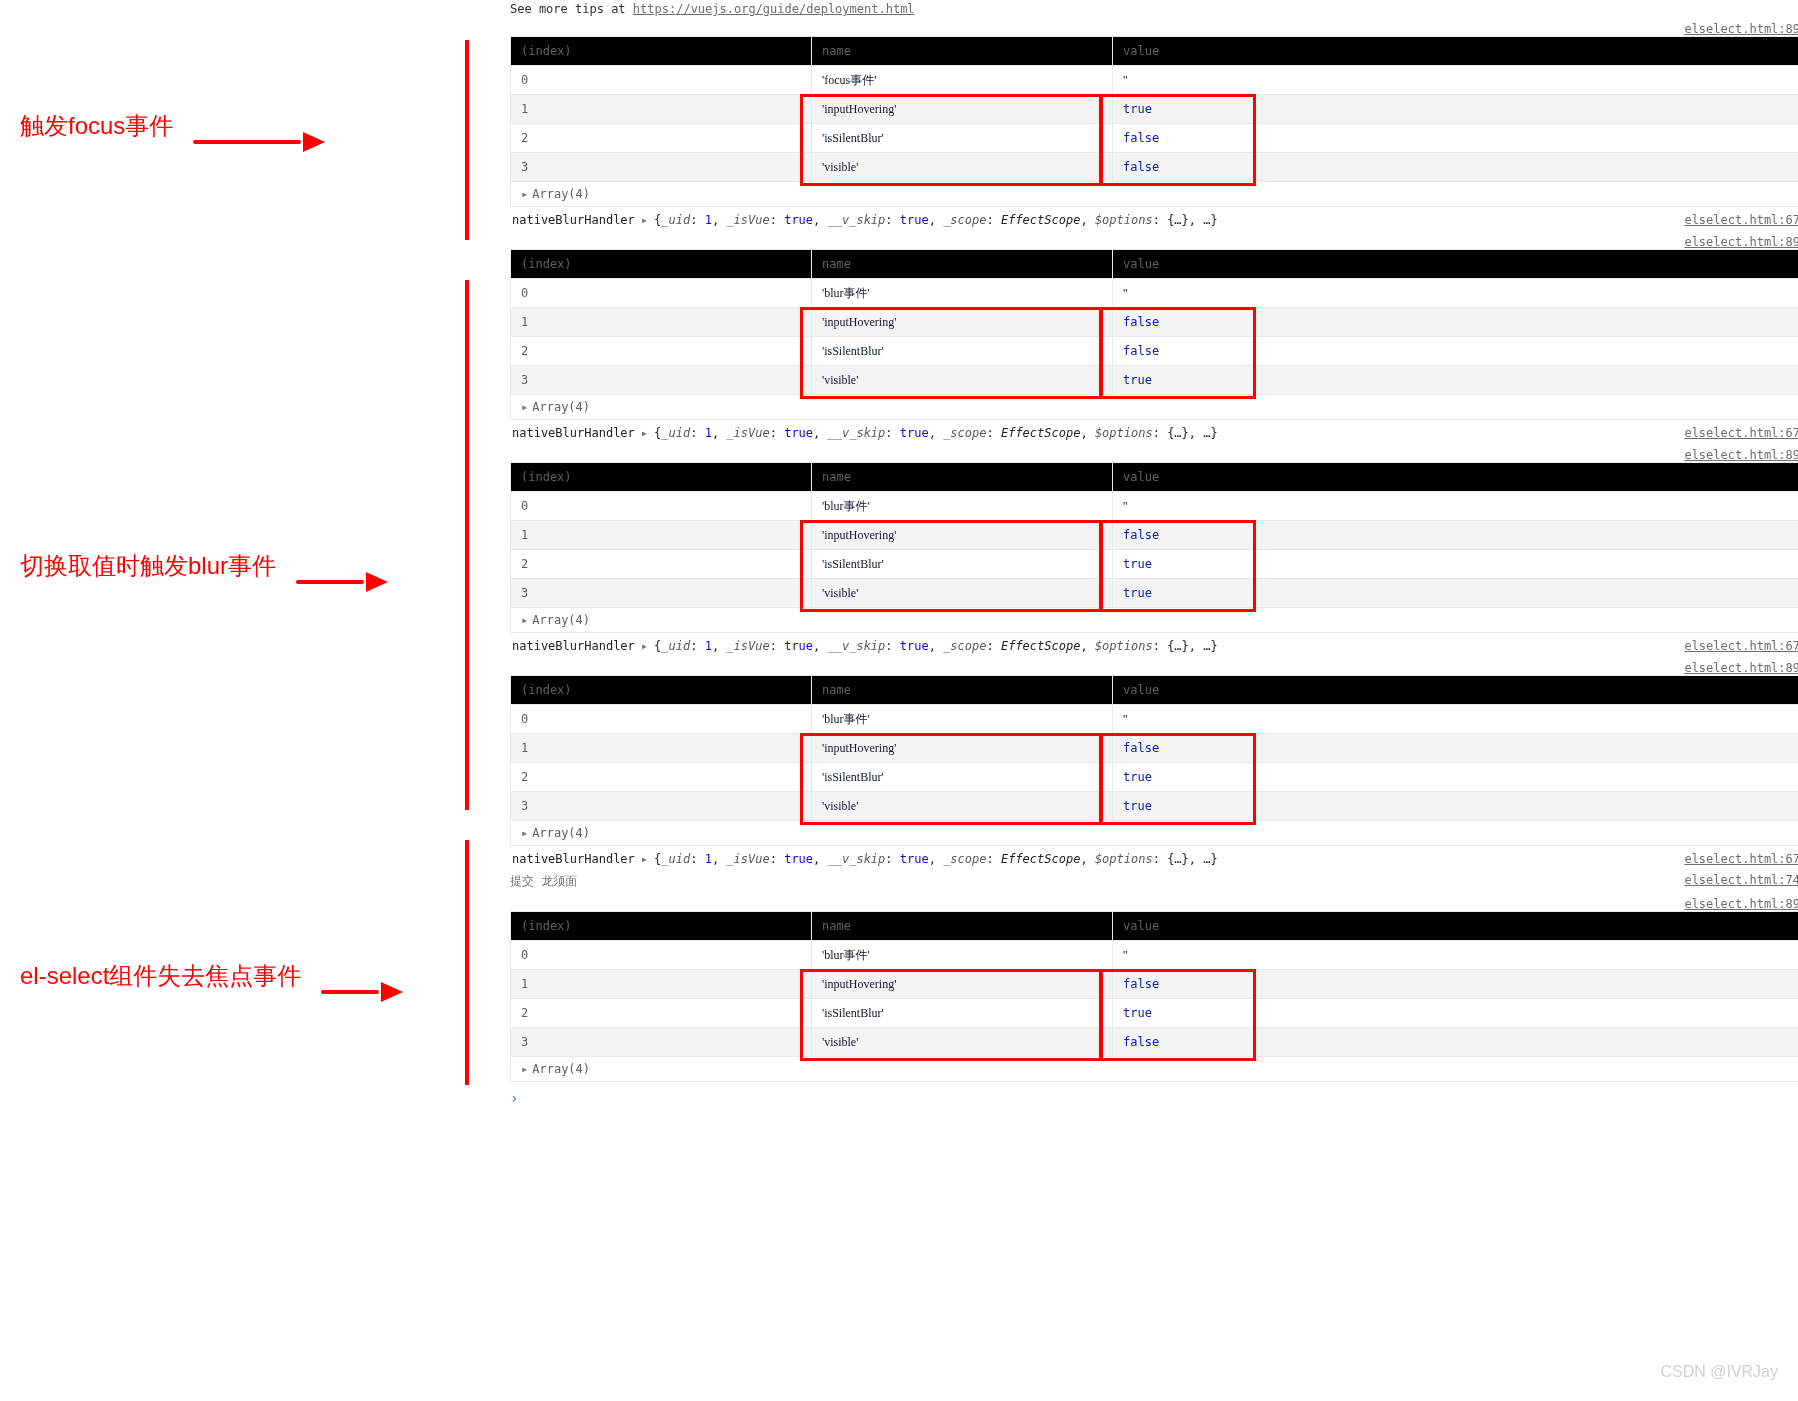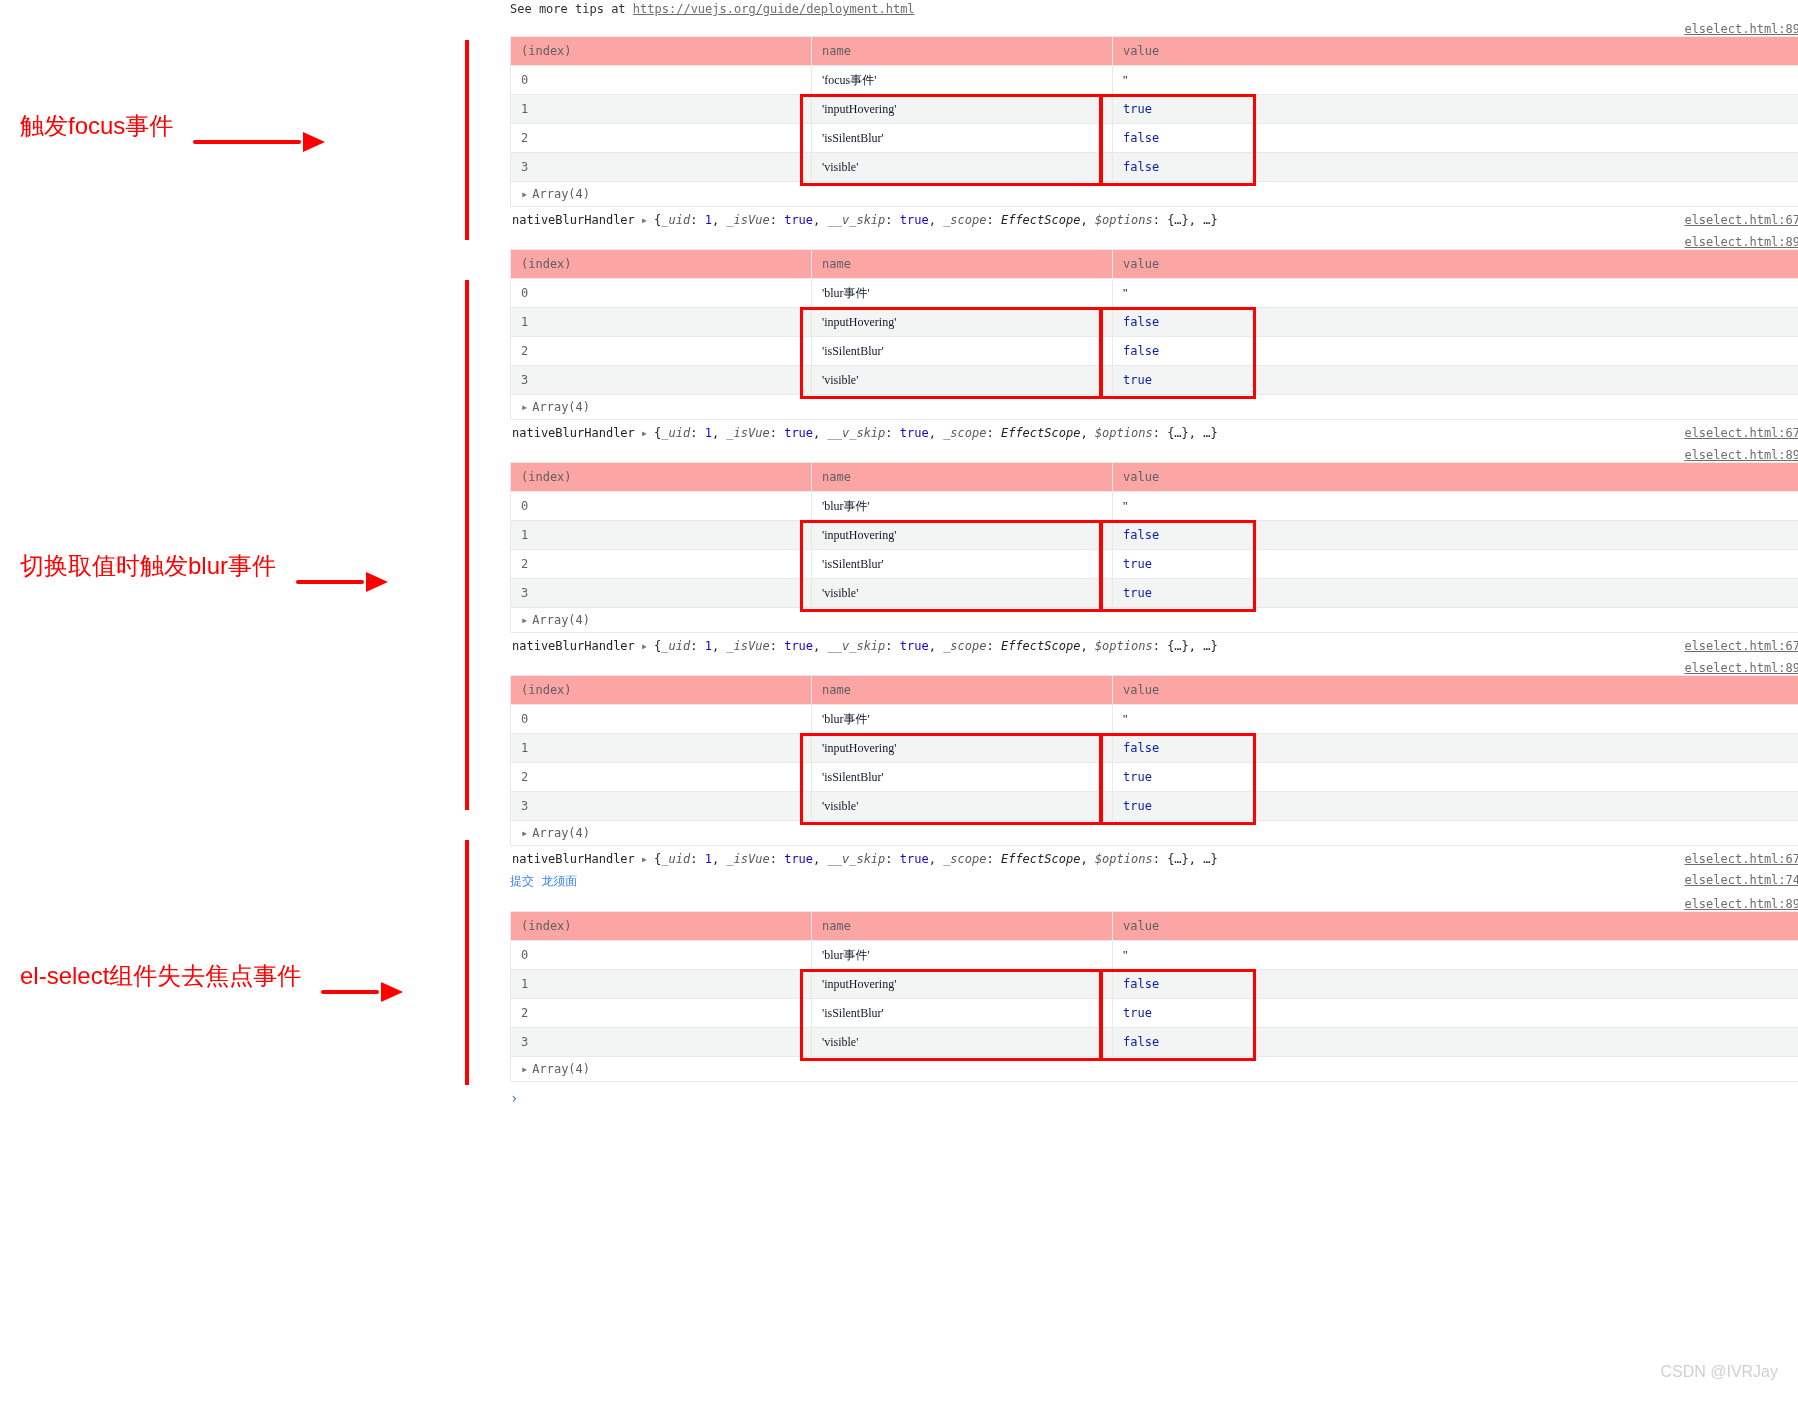--- a/index.html
+++ b/index.html
@@ -16,39 +16,39 @@
   .bracket.t1{top:40px;height:200px;}
   .bracket.t2{top:280px;height:530px;}
   .bracket.t3{top:840px;height:245px;}
   .console{margin-left:490px;margin-top:0px;width:1290px;font-family:Consolas,Menlo,monospace;}
   .tip{color:#303030;line-height:1.5;margin-bottom:4px;}
   .tip a{color:#6e6e6e;text-decoration:underline;margin-top:14px;}
   .src{width:100%;color:#6e6e6e;text-align:right;font-family:Consolas,Menlo,monospace;font-size:12px;margin-top:4px;}
   .src span{text-decoration:underline;cursor:pointer;}
   .tbl{width:100%;border-collapse:collapse;border:1px solid #dcdcdc;background:#fff;table-layout:fixed;}
   .tbl th,.tbl td{border:1px solid #e9e9e9;padding:5px 10px;text-align:left;font-weight:normal;color:#606060;height:18px;}
-  .tbl thead th{background:#fca5a5;}
+  .tbl thead th{background:#000000;}
   .tbl tbody tr:nth-child(even) td{background:#f3f4f4;}
   .c-idx{width:280px;}
   .c-name{width:280px;}
   .c-val{}
   .str{color:#0f172a;font-family:Liberation Serif, serif;}
   .bool{color:#0d22aa;}
   .arr-sum{padding:5px 10px;border:1px solid #e9e9e9;border-top:none;color:#606060;}
   .arr-sum .tri{color:#777;margin-right:4px;}
   .objline{padding:6px 2px 4px 2px;font-family:Consolas,Menlo,monospace;color:#222;position:relative;}
   .objline .fn{color:#222;}
   .objline .tri{color:#777;margin:0 6px;}
   .objline .k{font-style:italic;color:#595959;}
   .objline .n{color:#1c00cf;}
   .objline .b{color:#1c00cf;}
   .objline .cls{font-style:italic;}
   .objline .src-inline{position:absolute;right:0;color:#6e6e6e;text-decoration:underline;}
   .misc-line{padding:3px 0;color:#6e6e6e;position:relative;}
-  .misc-line .txt{color:#3b82f6;}
+  .misc-line .txt{color:#737373;}
   .prompt{color:#3a6fd9;font-size:14px;margin-top:8px;}
   .watermark{position:fixed;right:20px;bottom:20px;color:#d0d0d0;font-size:16px;font-family:sans-serif;}
   
   .rel{position:relative;}
   .red-rect{position:absolute;border:3px solid #ff0000;pointer-events:none;}
   .red-rect.name{left:290px;width:296px;}
   .red-rect.val{left:590px;width:150px;}
 </style>
 </head>
 <body>

